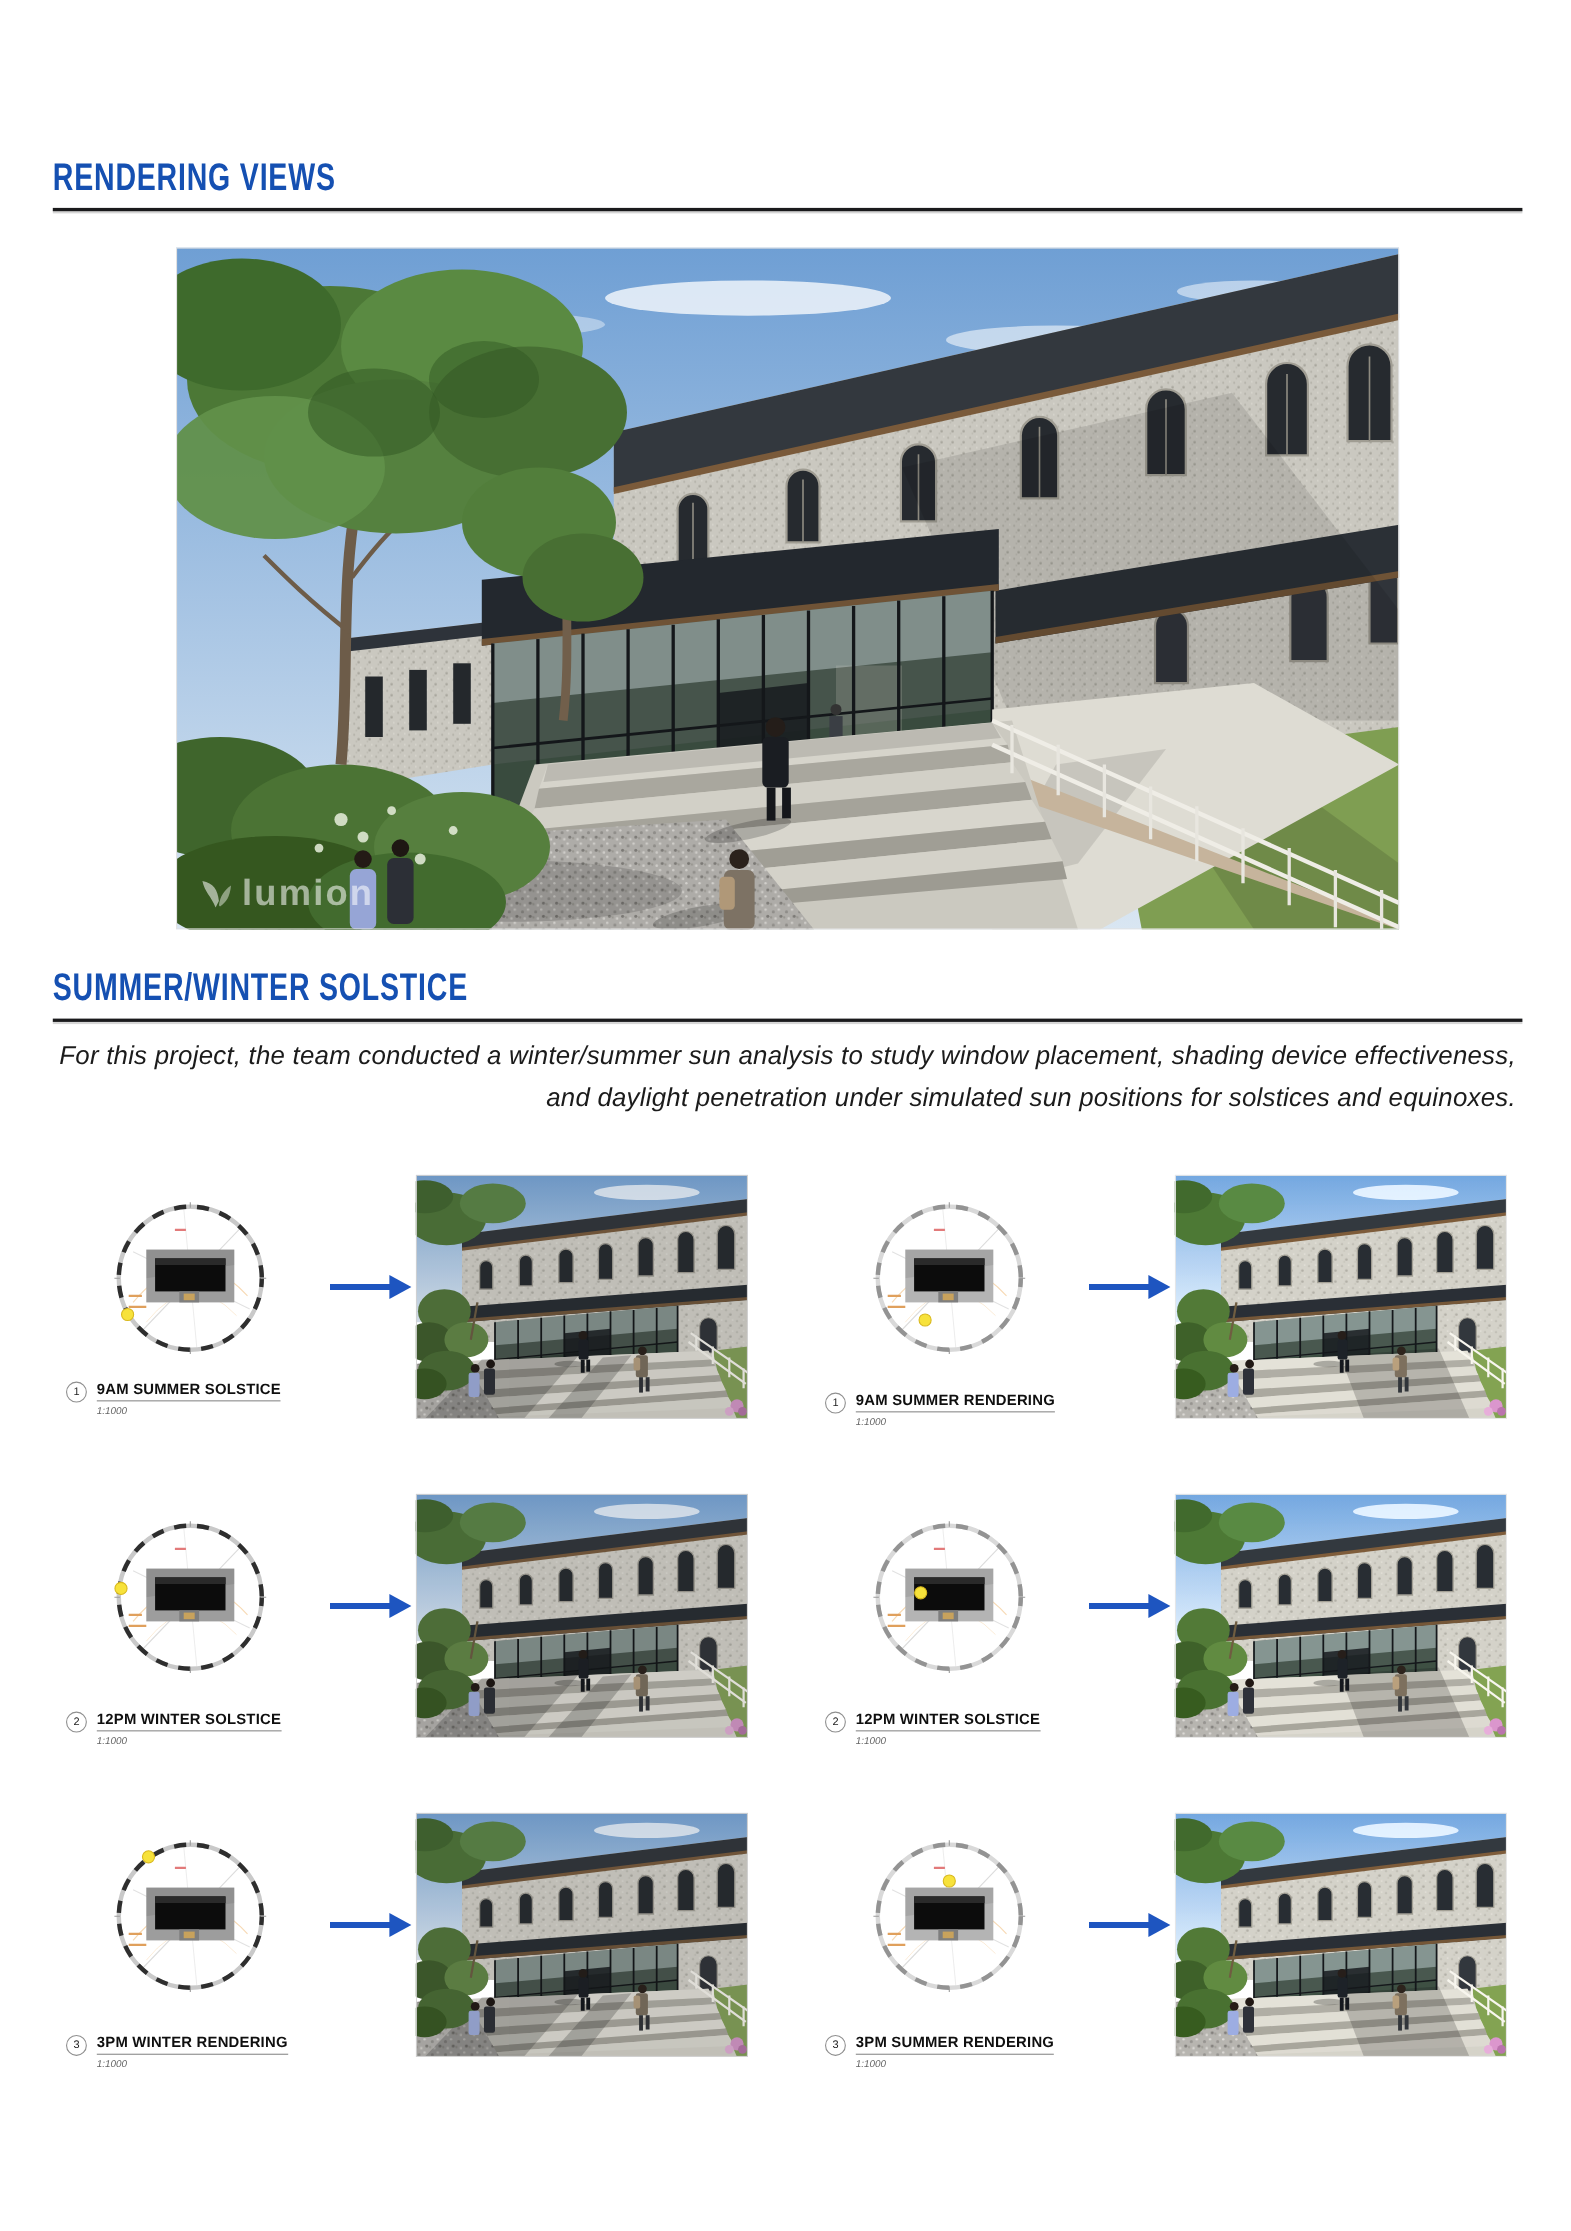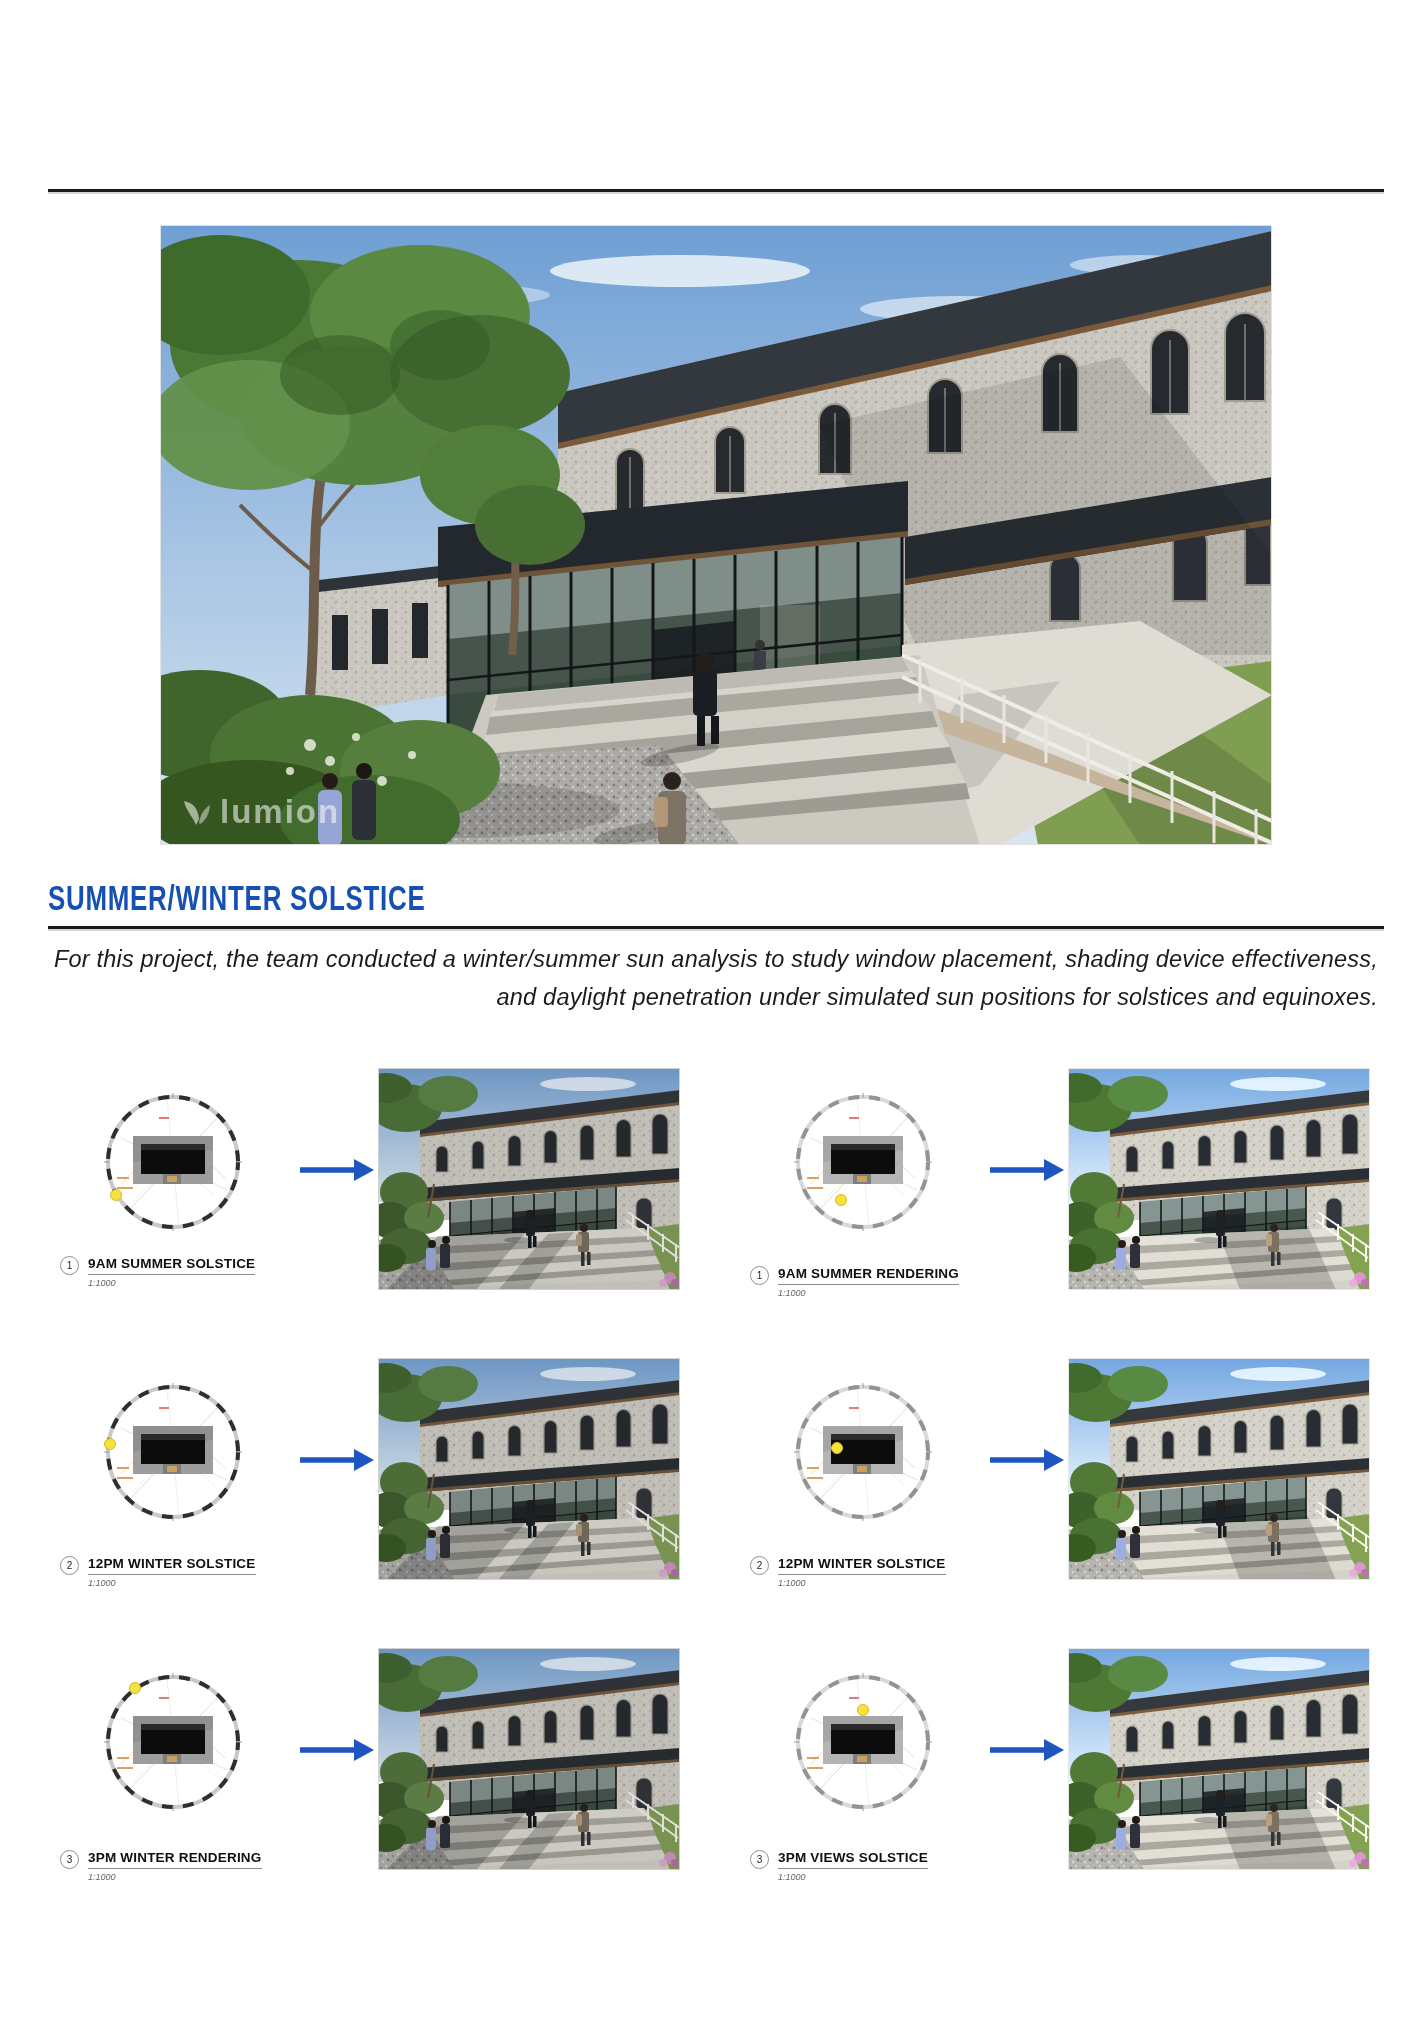--- a/index.html
+++ b/index.html
@@ -193,20 +193,23 @@
       <rect x="48" y="180" width="10" height="22" rx="2" fill="#96a5d6"></rect>
       <circle cx="68" cy="172" r="4" fill="#1e1713"></circle>
       <rect x="62" y="176" width="10" height="24" rx="2" fill="#2c2f36"></rect>
       <rect x=".5" y=".5" width="301" height="221" fill="none" stroke="#dcdcdc"></rect>
     </symbol>
   </defs>
 </svg>
 
 <div class="page">
 
+  <div id="h1-wrap">
+    <h1 class="h-condensed">RENDERING VIEWS</h1>
+  </div>
   <div class="rule" id="rule-1"></div>
 
   <figure class="hero">
     <svg viewBox="0 0 1112 620" width="1112" height="620">
       <rect width="1112" height="620" fill="url(#skyG)"></rect>
       <g fill="#ffffff">
         <ellipse cx="520" cy="46" rx="130" ry="16" opacity=".75"></ellipse>
         <ellipse cx="800" cy="84" rx="100" ry="13" opacity=".55"></ellipse>
         <ellipse cx="980" cy="40" rx="70" ry="10" opacity=".5"></ellipse>
         <ellipse cx="300" cy="70" rx="90" ry="11" opacity=".4"></ellipse>
@@ -505,21 +508,21 @@
   <div class="cell c2 r3 summer">
     <div class="dia">
       <svg viewBox="0 0 140 140" width="140" height="140">
         <use href="#sunDia"></use>
           <circle class="sun-dot" cx="70" cy="38" r="5.5"></circle>
       </svg>
     </div>
     <div class="lbl">
       <span class="badge">3</span>
       <span>
-        <span class="lbl-title">3PM VIEWS SOLSTICE</span>
+        <span class="lbl-title">3PM SUMMER RENDERING</span>
         <div class="lbl-scale">1:1000</div>
       </span>
     </div>
     <svg class="arrow" width="78" height="28" viewBox="0 0 78 28">
       <line x1="2" y1="14" x2="58" y2="14" stroke-width="5.5"></line>
         <path d="M56,3 L76,14 L56,25 Z"></path>
     </svg>
     <div class="mini">
       <svg viewBox="0 0 302 222" width="302" height="222">
           <use href="#miniRender"></use>

